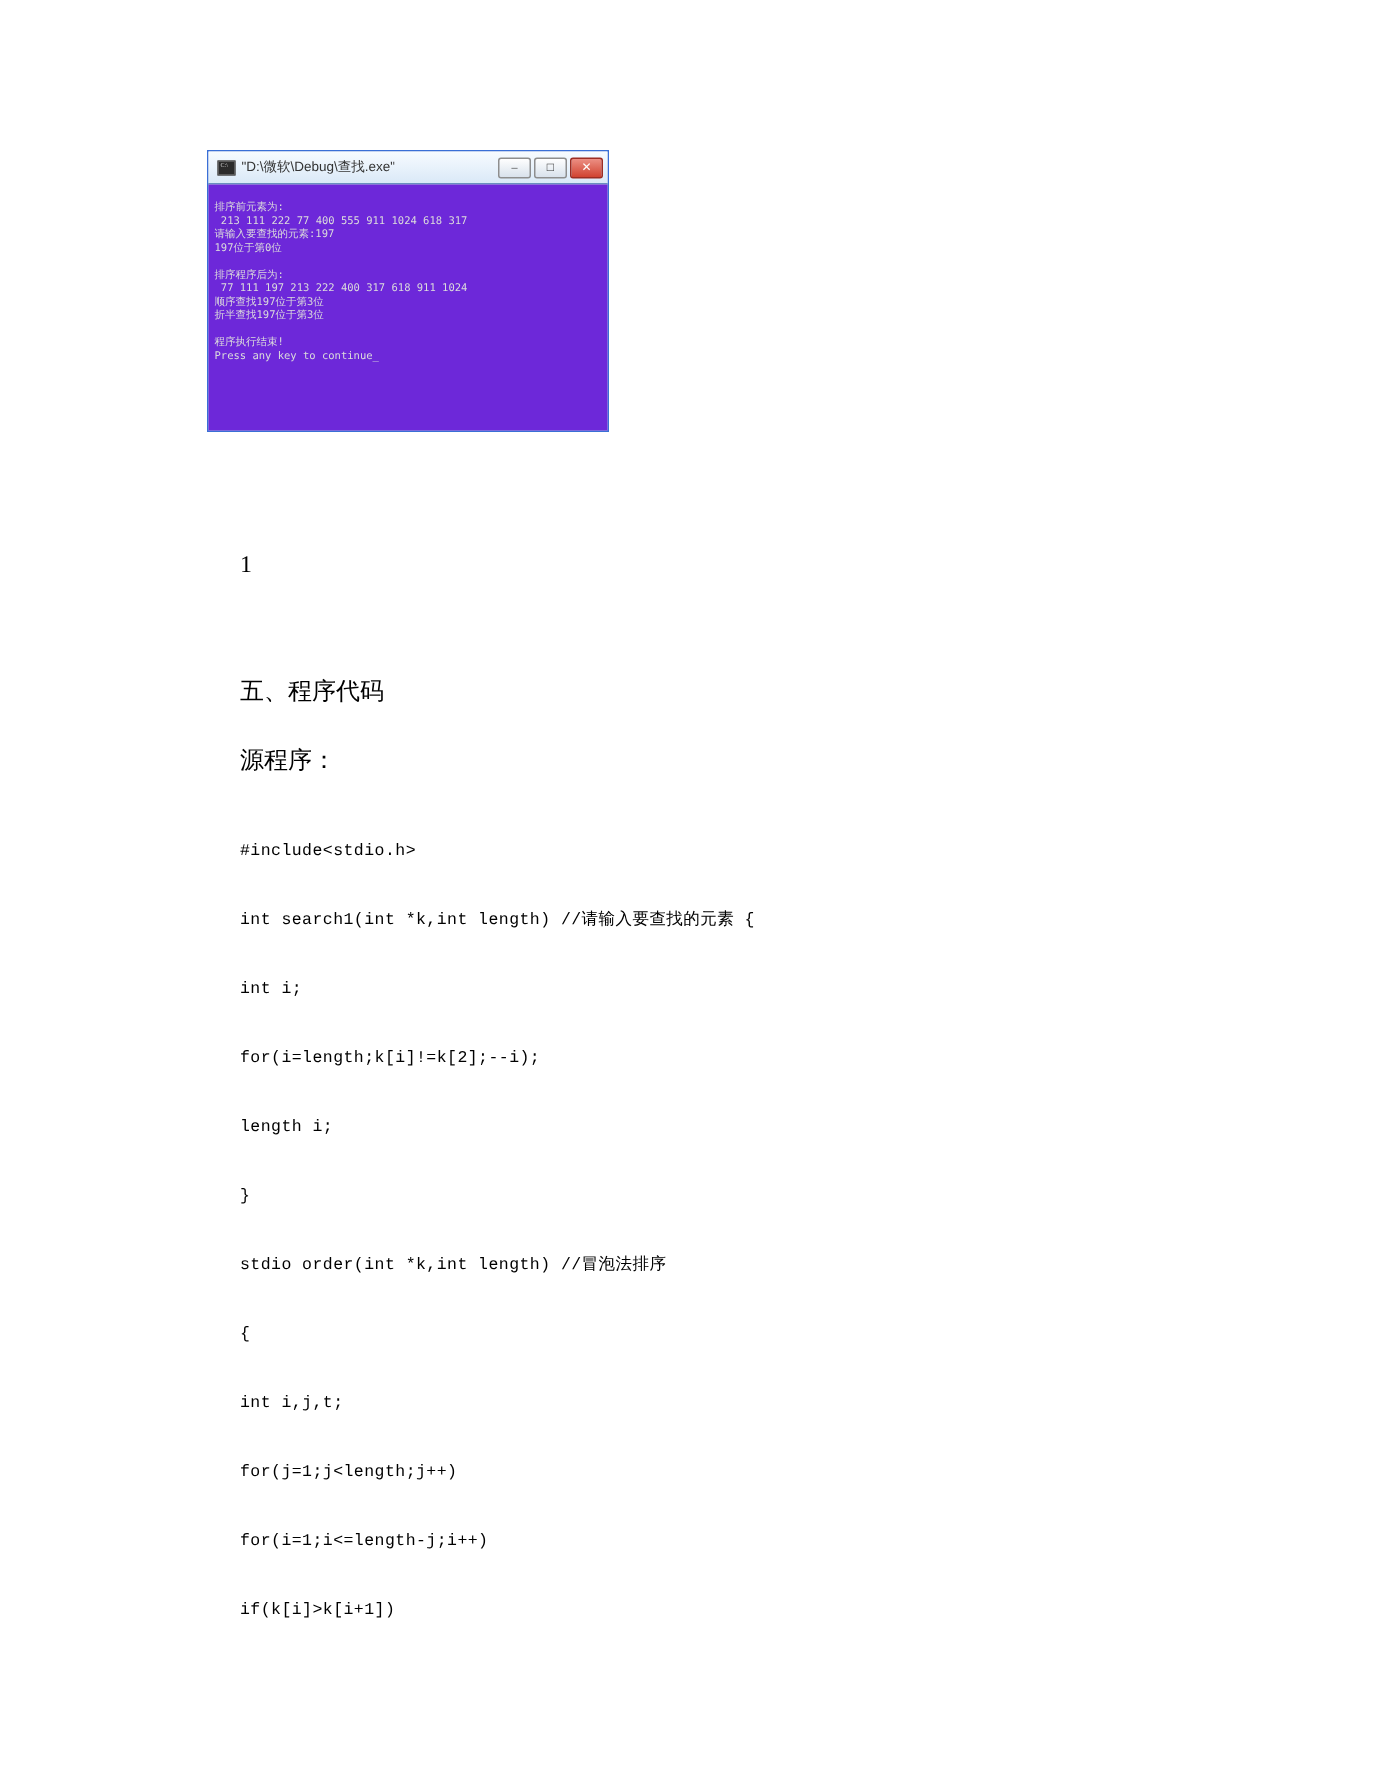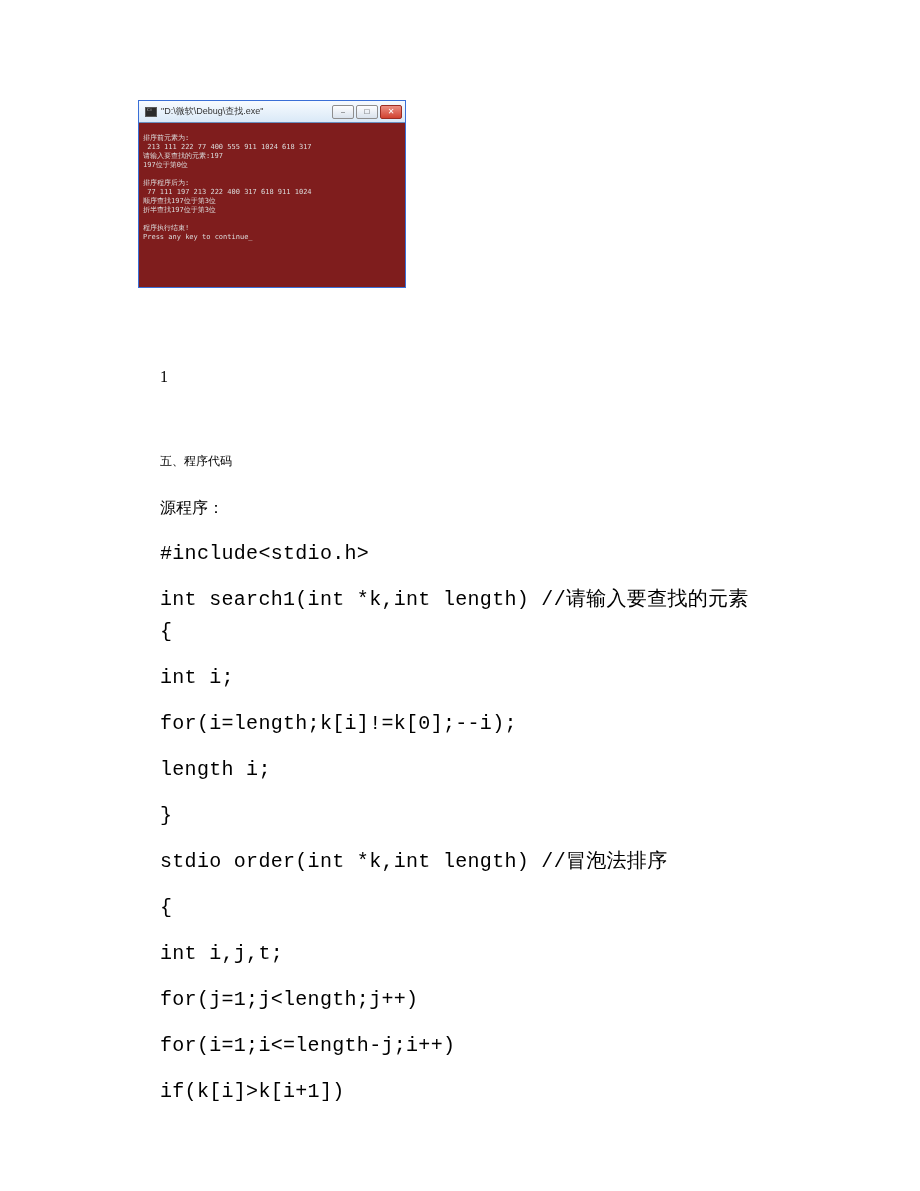--- a/index.html
+++ b/index.html
@@ -83,51 +83,51 @@
     .btn-glyph {
       font-size: 8px;
       line-height: 8px;
       color: #333;
     }
     .tb-btn.close .btn-glyph {
       color: #fff;
     }
     .console-body {
       flex: 1;
-      background: #7f1d1d;
+      background: #6d28d9;
       color: #dcdcdc;
       font-family: "NSimSun", "SimSun", monospace;
       font-size: 7px;
       line-height: 9px;
       padding: 2px 4px;
       white-space: pre;
       overflow: hidden;
     }
     .page-num {
       font-family: "Times New Roman", serif;
       font-size: 16px;
       margin-bottom: 60px;
     }
     .section-header {
-      font-family: Liberation Mono, monospace;
-      font-size: 12px;
+      font-family: Liberation Serif, serif;
+      font-size: 16px;
       line-height: 32px;
       margin-bottom: 14px;
       margin-top: 19px;
     }
     .body-line {
       font-family: "SimSun", serif;
       font-size: 16px;
       line-height: 32px;
-      margin-bottom: 14px;
+      margin-bottom: 28px;
       white-space: pre-wrap;
     }
     .code-line {
       font-family: "Courier New", "SimSun", monospace;
-      font-size: 20px;
+      font-size: 11px;
       line-height: 32px;
       margin-bottom: 14px;
       white-space: pre-wrap;
       letter-spacing: 0.3px;
     }
   </style>
 </head>
 <body>
 
 <div class="console-window">
@@ -165,21 +165,21 @@
 </div>
 
 <div class="page-num">1</div>
 
 <div class="section-header">五、程序代码</div>
 <div class="body-line">源程序：</div>
 
 <div class="code-line">#include&lt;stdio.h&gt;</div>
 <div class="code-line">int search1(int *k,int length) //请输入要查找的元素 {</div>
 <div class="code-line">int i;</div>
-<div class="code-line">for(i=length;k[i]!=k[0];--i);</div>
+<div class="code-line">for(i=length;k[i]!=k[2];--i);</div>
 <div class="code-line">length i;</div>
 <div class="code-line">}</div>
 <div class="code-line">stdio order(int *k,int length) //冒泡法排序</div>
 <div class="code-line">{</div>
 <div class="code-line">int i,j,t;</div>
 <div class="code-line">for(j=1;j&lt;length;j++)</div>
 <div class="code-line">for(i=1;i&lt;=length-j;i++)</div>
 <div class="code-line">if(k[i]&gt;k[i+1])</div>
 
 </body></html>

